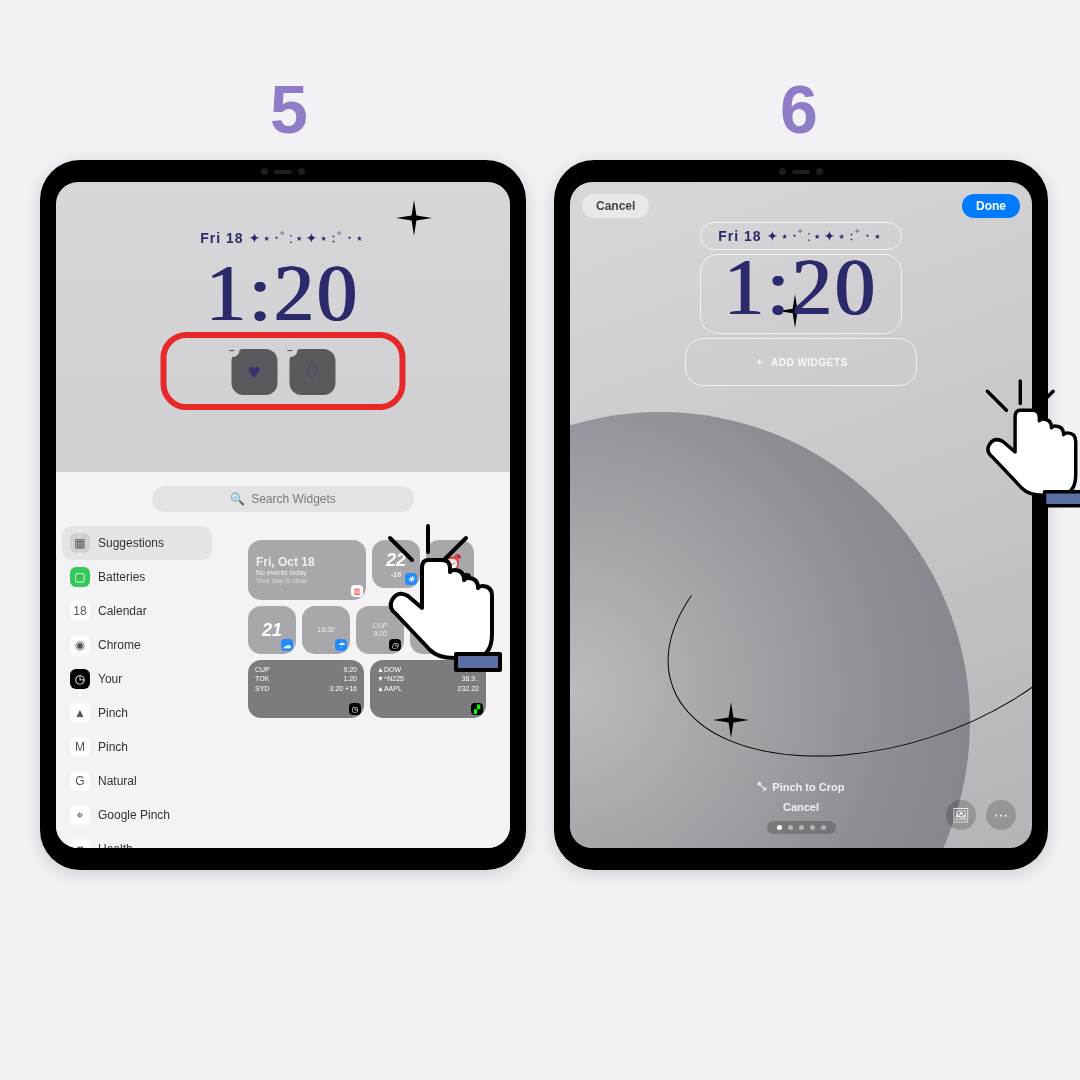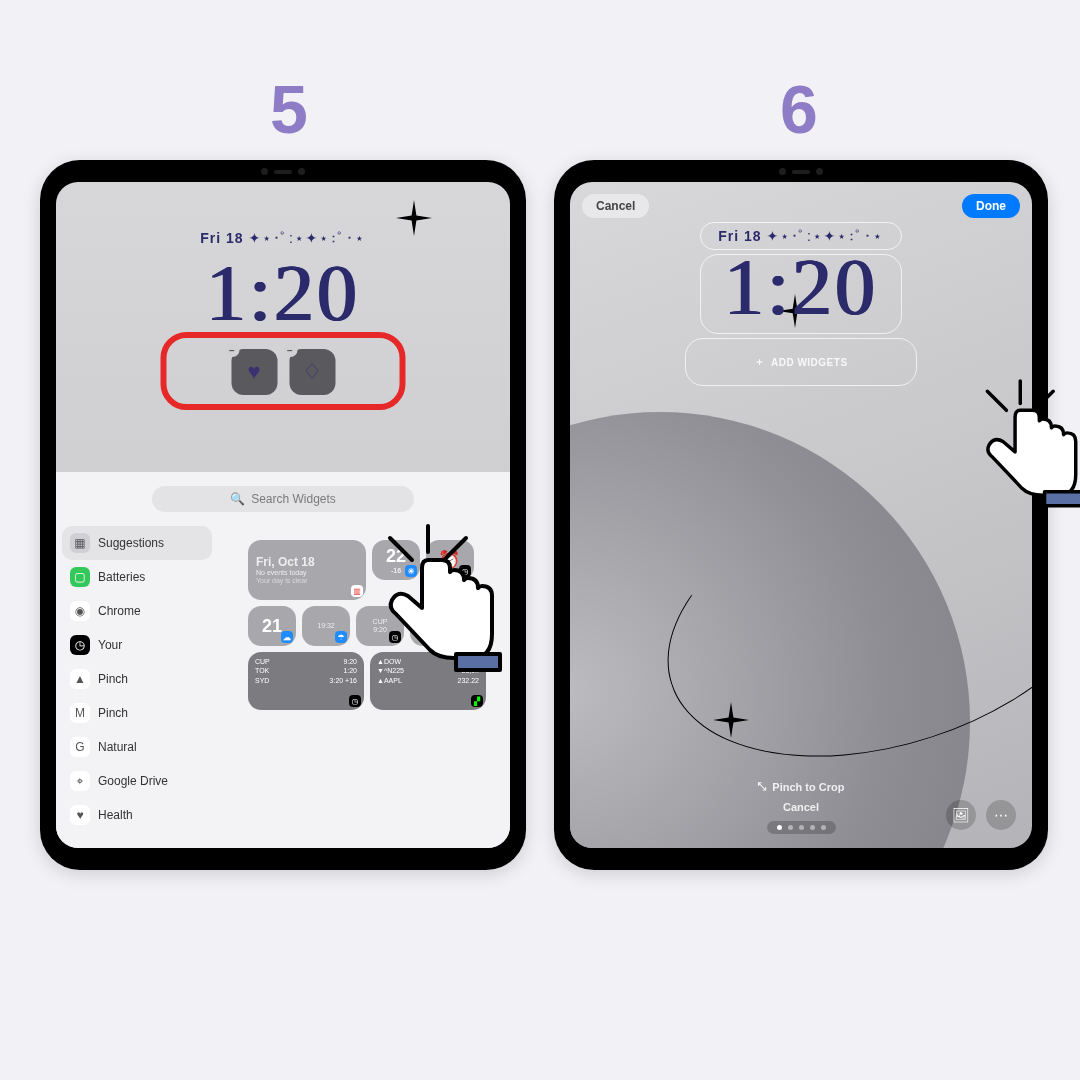--- a/index.html
+++ b/index.html
@@ -137,21 +137,21 @@
   .wg{
     background:var(--widget-mid);border-radius:13px;
     position:relative;color:#fff;font-size:9px;
     display:flex;align-items:center;justify-content:center;flex-direction:column;
     overflow:hidden;
   }
   .wg .corner{
     position:absolute;right:3px;bottom:3px;width:12px;height:12px;border-radius:4px;
     font-size:8px;display:flex;align-items:center;justify-content:center;
   }
-  .wg.sq{width:48px;height:40px;}
+  .wg.sq{width:48px;height:48px;font-style:italic;}
   .wg.wide{width:102px;height:48px;align-items:flex-start;padding:6px 8px;}
   .wg.wide-dark{width:102px;height:48px;background:var(--widget-dark);padding:5px 7px;display:block;}
   .wg.big-num{font-size:18px;font-weight:600;}
   .tiny{font-size:7px;line-height:1.1;color:#eee;}
   .tiny strong{font-size:12px;}
   .stock-line{display:flex;justify-content:space-between;font-size:7px;line-height:1.35;}
 
   
   .outline-box{
     position:absolute;border:1.5px solid rgba(255,255,255,.7);border-radius:18px;
@@ -253,20 +253,24 @@
         <div class="cat-list" id="cat-list">
             <div class="cat-item selected">
               <div class="cat-icon" style="background: rgb(208, 208, 212); color: rgb(85, 85, 85);">▦</div>
               <span>Suggestions</span>
             </div>
             <div class="cat-item">
               <div class="cat-icon" style="background: rgb(52, 199, 89); color: rgb(255, 255, 255);">▢</div>
               <span>Batteries</span>
             </div>
             <div class="cat-item">
+              <div class="cat-icon" style="background: rgb(255, 255, 255); color: rgb(85, 85, 85);">18</div>
+              <span>Calendar</span>
+            </div>
+            <div class="cat-item">
               <div class="cat-icon" style="background: rgb(255, 255, 255); color: rgb(85, 85, 85);">◉</div>
               <span>Chrome</span>
             </div>
             <div class="cat-item">
               <div class="cat-icon" style="background: rgb(0, 0, 0); color: rgb(255, 255, 255);">◷</div>
               <span>Your</span>
             </div>
             <div class="cat-item">
               <div class="cat-icon" style="background: rgb(255, 255, 255); color: rgb(85, 85, 85);">▲</div>
               <span>Pinch</span>
@@ -274,21 +278,21 @@
             <div class="cat-item">
               <div class="cat-icon" style="background: rgb(255, 255, 255); color: rgb(85, 85, 85);">M</div>
               <span>Pinch</span>
             </div>
             <div class="cat-item">
               <div class="cat-icon" style="background: rgb(255, 255, 255); color: rgb(85, 85, 85);">G</div>
               <span>Natural</span>
             </div>
             <div class="cat-item">
               <div class="cat-icon" style="background: rgb(255, 255, 255); color: rgb(85, 85, 85);">⌖</div>
-              <span>Google Drive</span>
+              <span>Google Pinch</span>
             </div>
             <div class="cat-item">
               <div class="cat-icon" style="background: rgb(255, 255, 255); color: rgb(85, 85, 85);">♥</div>
               <span>Health</span>
             </div>
           </div>
 
         <div class="widget-grid">
           <div class="wg-row">
             <div class="wg wide">

